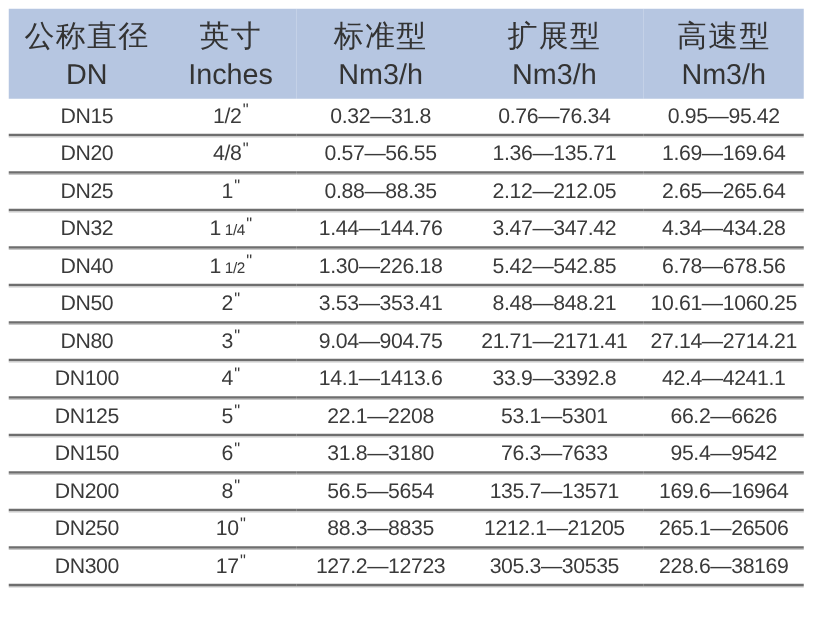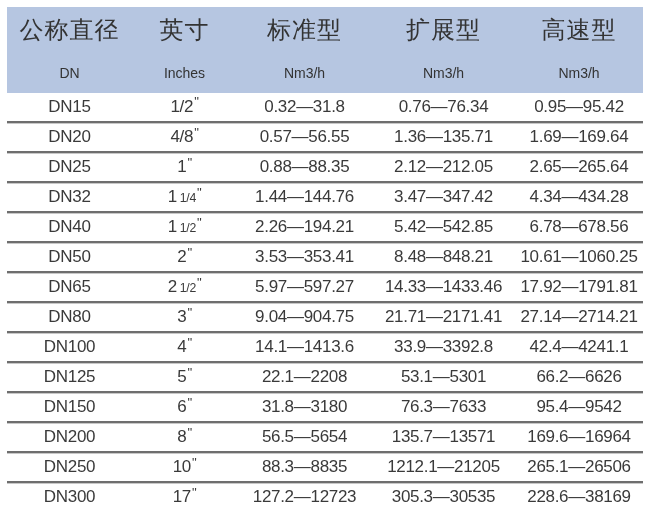--- a/index.html
+++ b/index.html
@@ -43,23 +43,23 @@
     padding: 9px 0 7px 0;
     height: 70px;
   }
   thead .h1 {
     font-size: 24px;
     line-height: 28px;
     letter-spacing: 1px;
     white-space: nowrap;
   }
   thead .h2 {
-    font-size: 14px;
+    font-size: 23px;
     line-height: 26px;
-    margin-top: 16px;
+    margin-top: 2px;
     white-space: nowrap;
   }
   tbody td {
     height: 30px;
     text-align: center;
     vertical-align: middle;
     font-size: 17px;
     letter-spacing: -0.3px;
     color: var(--text);
     white-space: nowrap;
@@ -143,40 +143,33 @@
     <td><span>DN32</span></td>
     <td><span class="inch-main">1</span><span class="inch-frac">1/4</span><span class="inch-quote">"</span></td>
     <td><span>1.44—144.76</span></td>
     <td><span>3.47—347.42</span></td>
     <td><span>4.34—434.28</span></td>
   </tr>
 
   <tr>
     <td><span>DN40</span></td>
     <td><span class="inch-main">1</span><span class="inch-frac">1/2</span><span class="inch-quote">"</span></td>
-    <td><span>2.26—194.21</span></td>
+    <td><span>1.30—226.18</span></td>
     <td><span>5.42—542.85</span></td>
     <td><span>6.78—678.56</span></td>
   </tr>
 
   <tr>
     <td><span>DN50</span></td>
     <td><span class="inch-main">2</span><span class="inch-frac"></span><span class="inch-quote">"</span></td>
     <td><span>3.53—353.41</span></td>
     <td><span>8.48—848.21</span></td>
     <td><span>10.61—1060.25</span></td>
   </tr>
 
-  <tr>
-    <td><span>DN65</span></td>
-    <td><span class="inch-main">2</span><span class="inch-frac">1/2</span><span class="inch-quote">"</span></td>
-    <td><span>5.97—597.27</span></td>
-    <td><span>14.33—1433.46</span></td>
-    <td><span>17.92—1791.81</span></td>
-  </tr>
 
   <tr>
     <td><span>DN80</span></td>
     <td><span class="inch-main">3</span><span class="inch-frac"></span><span class="inch-quote">"</span></td>
     <td><span>9.04—904.75</span></td>
     <td><span>21.71—2171.41</span></td>
     <td><span>27.14—2714.21</span></td>
   </tr>
 
   <tr>

